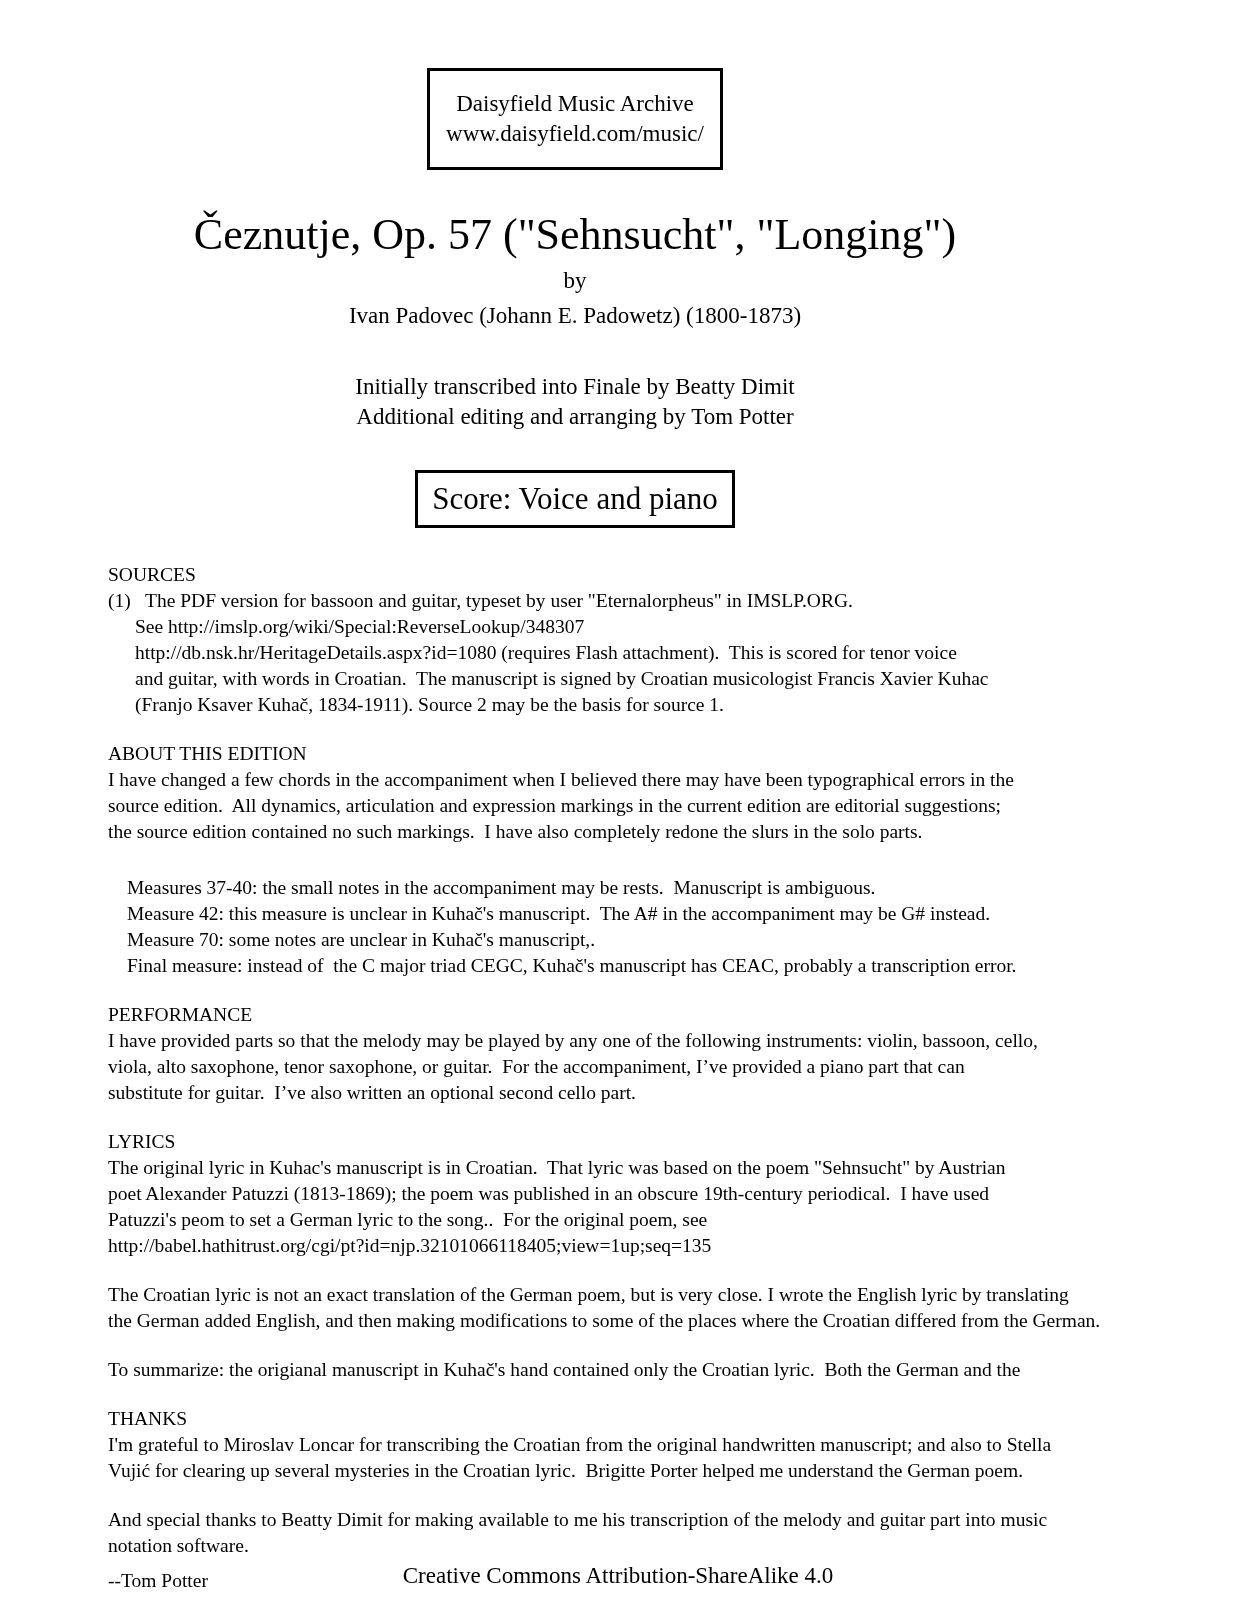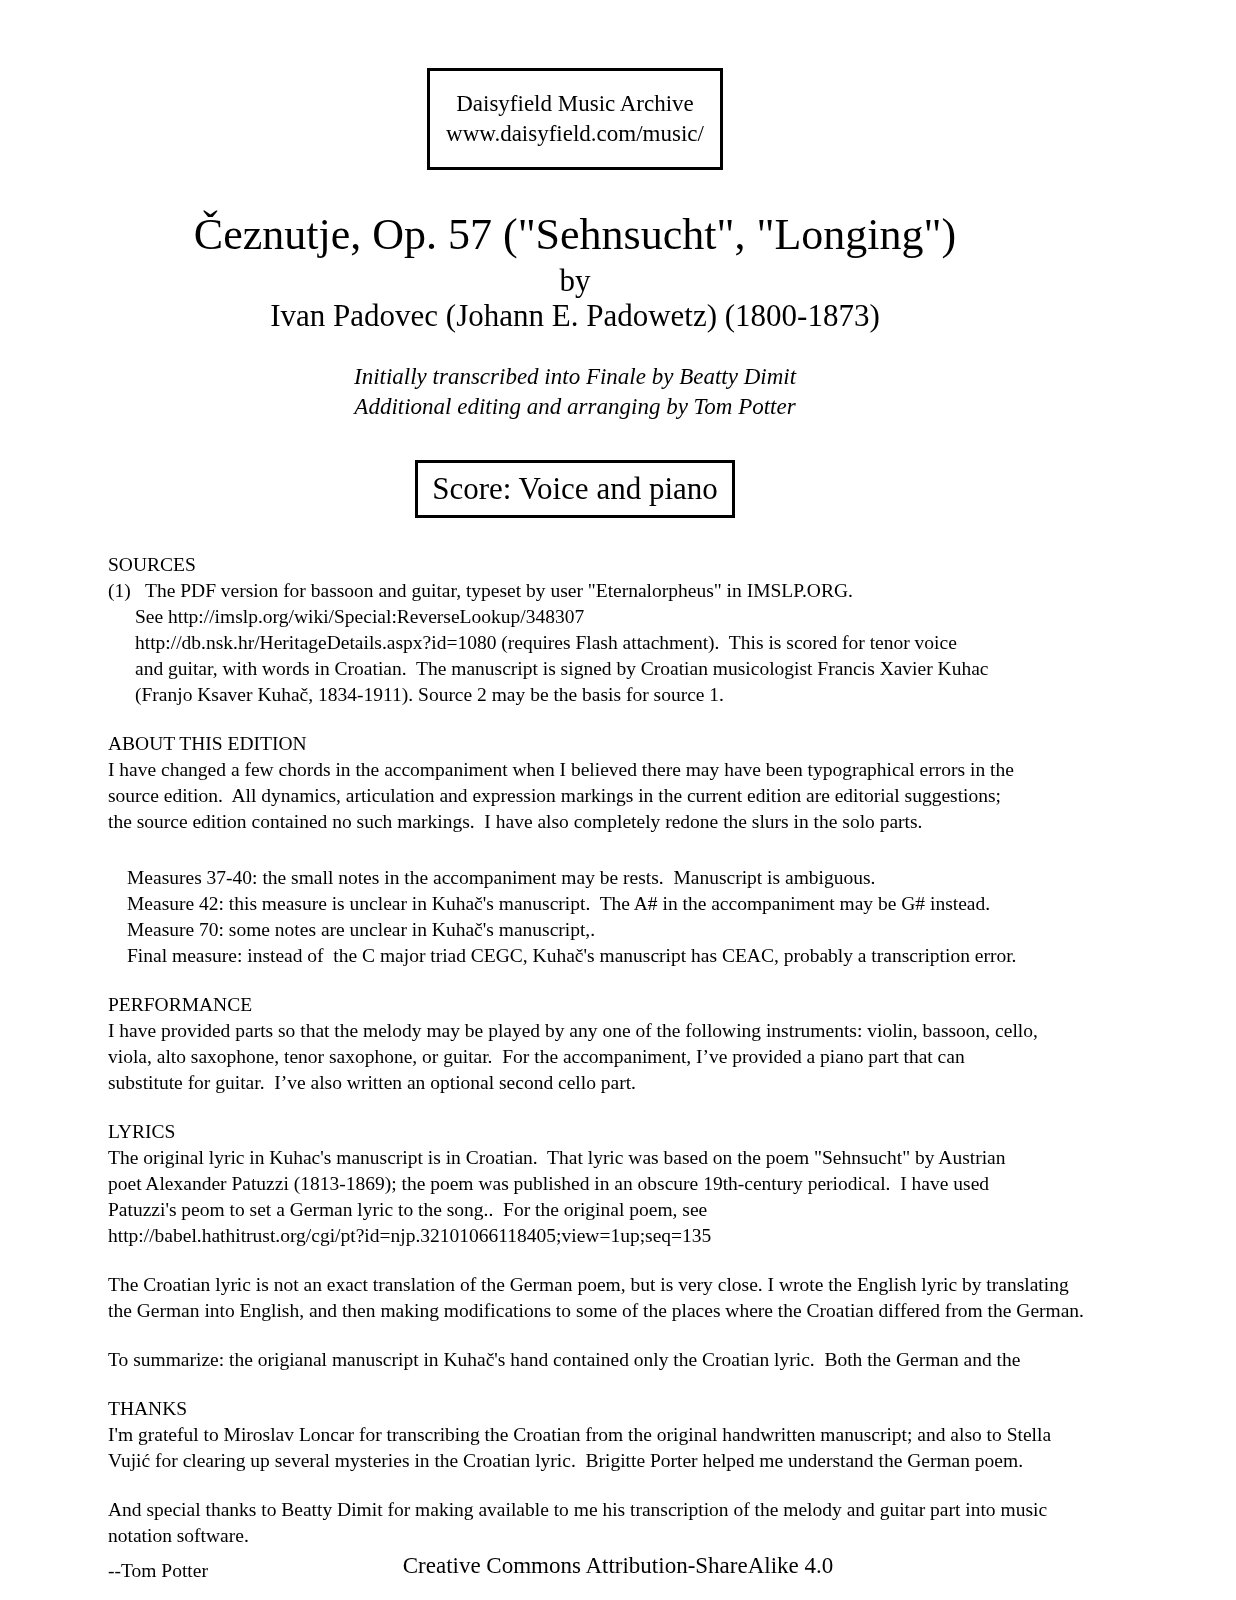--- a/index.html
+++ b/index.html
@@ -34,26 +34,25 @@
     line-height: 30px;
   }
   .title {
     margin: 40px 0 0 0;
     font-weight: normal;
     font-size: 44px;
     line-height: 50px;
   }
   .byline {
     margin-top: 6px;
-    font-size: 31px;
+    font-size: 23px;
     line-height: 29px;
   }
   .credits {
-    margin-top: 32px;
-    font-style: italic;
+    margin-top: 42px;
   }
   .credit {
     font-size: 23px;
     line-height: 30px;
   }
   .score-box {
     display: inline-block;
     margin-top: 38px;
     border: 3px solid #000;
     padding: 7px 14px;
@@ -141,21 +140,21 @@
     <div class="line">I have provided parts so that the melody may be played by any one of the following instruments: violin, bassoon, cello,</div>
     <div class="line">viola, alto saxophone, tenor saxophone, or guitar.  For the accompaniment, I’ve provided a piano part that can</div>
     <div class="line">substitute for guitar.  I’ve also written an optional second cello part.</div>
 
     <div class="line gap">LYRICS</div>
     <div class="line">The original lyric in Kuhac's manuscript is in Croatian.  That lyric was based on the poem "Sehnsucht" by Austrian</div>
     <div class="line">poet Alexander Patuzzi (1813-1869); the poem was published in an obscure 19th-century periodical.  I have used</div>
     <div class="line">Patuzzi's peom to set a German lyric to the song..  For the original poem, see</div>
     <div class="line">http://babel.hathitrust.org/cgi/pt?id=njp.32101066118405;view=1up;seq=135</div>
     <div class="line gap">The Croatian lyric is not an exact translation of the German poem, but is very close. I wrote the English lyric by translating</div>
-    <div class="line">the German into English, and then making modifications to some of the places where the Croatian differed from the German.</div>
+    <div class="line">the German added English, and then making modifications to some of the places where the Croatian differed from the German.</div>
     <div class="line gap">To summarize: the origianal manuscript in Kuhač's hand contained only the Croatian lyric.  Both the German and the</div>
 
     <div class="line gap">THANKS</div>
     <div class="line">I'm grateful to Miroslav Loncar for transcribing the Croatian from the original handwritten manuscript; and also to Stella</div>
     <div class="line">Vujić for clearing up several mysteries in the Croatian lyric.  Brigitte Porter helped me understand the German poem.</div>
     <div class="line gap">And special thanks to Beatty Dimit for making available to me his transcription of the melody and guitar part into music</div>
     <div class="line">notation software.</div>
   </div>
 
   <div class="footer-row">

